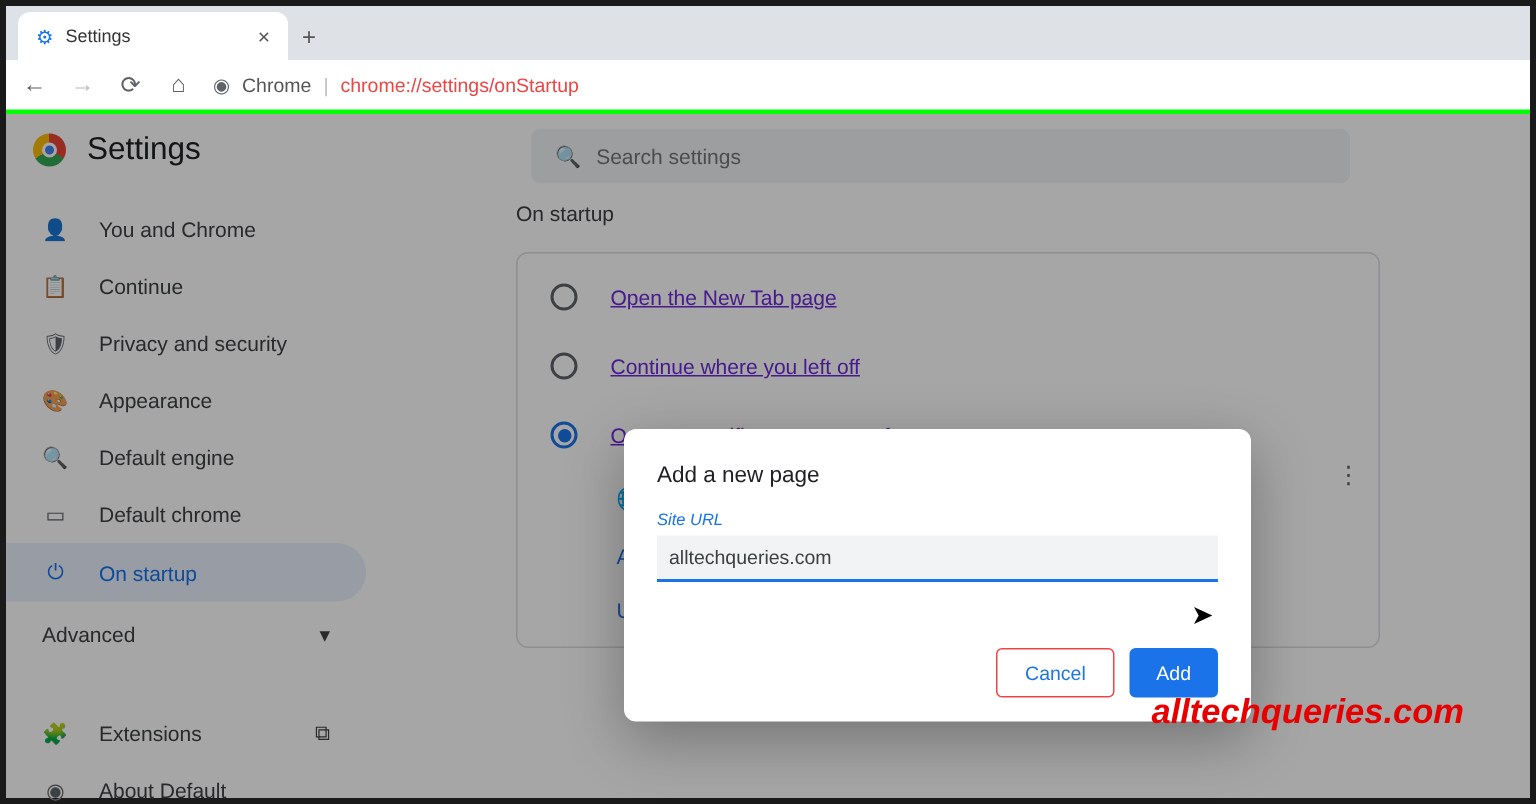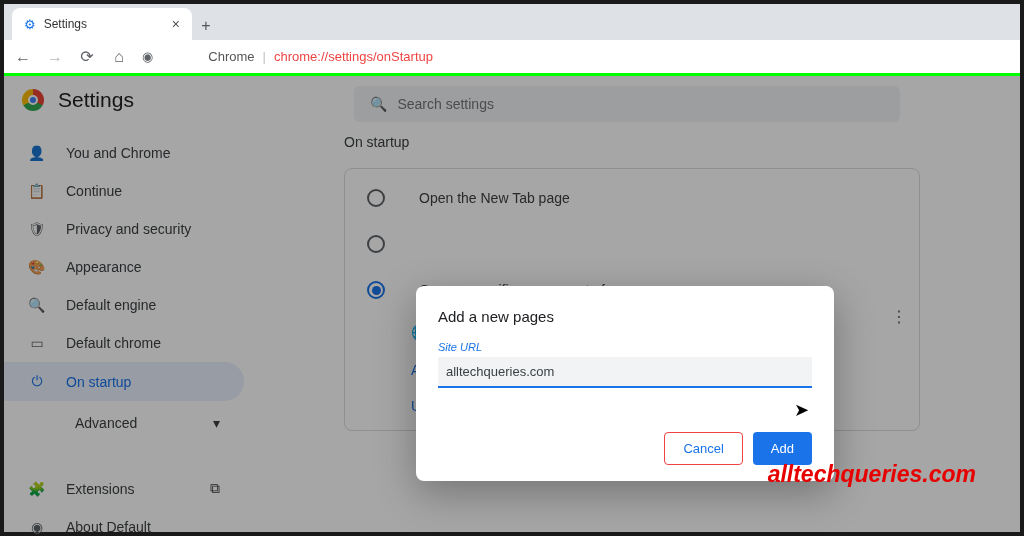--- a/index.html
+++ b/index.html
@@ -9,48 +9,48 @@
 
 .tab-bar { height: 36px; background: #dee1e6; display: flex; align-items: flex-end; }
 .tab { height: 32px; background: #fff; border-radius: 8px 8px 0 0; display: flex; align-items: center; padding: 0 12px; margin-left: 8px; gap: 8px; font-size: 12px; color: #333; min-width: 180px; }
 .tab-close { font-size: 14px; color: #555; margin-left: auto; cursor: pointer; }
 .new-tab { width: 28px; height: 28px; display: flex; align-items: center; justify-content: center; font-size: 16px; color: #555; cursor: pointer; }
 
 .addr-bar { height: 36px; background: #fff; border-bottom: 3px solid #00ff00; display: flex; align-items: center; padding: 0 10px; gap: 14px; }
 .nav-icon { color: #5f6368; font-size: 16px; width: 18px; text-align: center; cursor: pointer; }
 .nav-icon.disabled { color: #bbb; }
 .addr-input { flex: 1; display: flex; align-items: center; gap: 8px; font-size: 13px; color: #555; }
-.addr-host { color: #555; margin-left: 47px; }
+.addr-host { color: #555; }
 .addr-path { color: #ef4444; }
 .addr-sep { color: #c0c0c0; }
 
 
 .content { position: relative; height: calc(100% - 72px); background: #fff; }
 .scrim { position: absolute; inset: 0; background: rgba(0,0,0,0.35); z-index: 10; }
 
 .settings-header { position: absolute; top: 12px; left: 18px; display: flex; align-items: center; gap: 14px; }
 .chrome-logo { width: 22px; height: 22px; border-radius: 50%; background: conic-gradient(#ea4335 0 120deg, #34a853 120deg 240deg, #fbbc05 240deg 360deg); position: relative; }
 .chrome-logo::after { content: ''; position: absolute; inset: 6px; border-radius: 50%; background: #4285f4; border: 2px solid #fff; }
 .settings-title { font-size: 21px; color: #202124; font-weight: 500; }
 
 .search-box { position: absolute; top: 10px; left: 350px; right: 120px; height: 36px; background: #f1f3f4; border-radius: 6px; display: flex; align-items: center; padding: 0 16px; gap: 10px; color: #757575; font-size: 14px; }
 
 .sidebar { position: absolute; top: 58px; left: 0; width: 240px; }
 .side-item { display: flex; align-items: center; gap: 20px; padding: 11px 24px; font-size: 14px; color: #3c4043; border-radius: 0 20px 20px 0; cursor: pointer; }
 .side-item.selected { background: #e8f0fe; color: #1a73e8; }
 .side-icon { width: 18px; text-align: center; color: #5f6368; }
 .side-item.selected .side-icon { color: #1a73e8; }
-.advanced-item { display: flex; align-items: center; justify-content: space-between; padding: 14px 24px; font-size: 14px; color: #3c4043; cursor: pointer; margin-left: 47px; }
+.advanced-item { display: flex; align-items: center; justify-content: space-between; padding: 14px 24px; font-size: 14px; color: #3c4043; cursor: pointer; }
 .ext-link { display: flex; align-items: center; gap: 20px; padding: 11px 24px; font-size: 14px; color: #3c4043; }
 .ext-open { margin-left: auto; }
 
 .main { position: absolute; top: 58px; left: 340px; right: 100px; }
 .section-title { font-size: 14px; color: #3c4043; margin-bottom: 18px; }
 .card { border: 1px solid #dadce0; border-radius: 8px; padding: 6px 0; }
-.radio-row { display: flex; align-items: center; gap: 34px; padding: 14px 22px; font-size: 14px; color: #404040; }
+.radio-row { display: flex; align-items: center; gap: 22px; padding: 14px 22px; font-size: 14px; color: #6d28d9; text-decoration: underline; }
 .radio { width: 18px; height: 18px; border: 2px solid #5f6368; border-radius: 50%; display: flex; align-items: center; justify-content: center; }
 .radio.sel { border-color: #1a73e8; }
 .radio.sel::after { content: ''; width: 9px; height: 9px; background: #1a73e8; border-radius: 50%; }
 .sub-row { display: flex; align-items: center; padding: 10px 22px 10px 66px; font-size: 14px; gap: 16px; }
 .sub-link { color: #1a73e8; }
 .globe { color: #5f6368; font-size: 16px; }
 .kebab { position: absolute; right: 2px; top: 128px; padding: 10px; color: #5f6368; font-size: 16px; cursor: pointer; }
 
 
 .dialog { position: absolute; top: 210px; left: 412px; width: 418px; background: #fff; border-radius: 8px; box-shadow: 0 12px 40px rgba(0,0,0,0.3); z-index: 20; padding: 22px 22px 16px; }
@@ -149,20 +149,21 @@
 
     <div class="main">
       <div class="section-title">On startup</div>
       <div class="card" style="position:relative">
         <div class="radio-row">
             <span class="radio"></span>
             <span>Open the New Tab page</span>
           </div>
         <div class="radio-row">
             <span class="radio"></span>
+            <span>Continue where you left off</span>
           </div>
         <div class="radio-row">
             <span class="radio sel"></span>
             <span>Open a specific page or set of pages</span>
           </div>
         <div class="sub-row">
             <span class="globe">🌐</span>
           </div>
         <div class="sub-row">
             <span class="sub-link">Add</span>
@@ -170,21 +171,21 @@
         <div class="sub-row">
             <span class="sub-link">Use</span>
           </div>
         <span class="kebab">⋮</span>
       </div>
     </div>
 
     <div class="scrim"></div>
 
     <div class="dialog">
-      <div class="dialog-title">Add a new pages</div>
+      <div class="dialog-title">Add a new page</div>
       <div class="field-label">Site URL</div>
       <input class="field-input" value="alltechqueries.com" style="">
       <div class="dialog-actions">
         <button class="btn cancel">Cancel</button>
         <button class="btn primary">Add</button>
       </div>
     </div>
 
     <div class="cursor">➤</div>
     <div class="watermark">alltechqueries.com</div>

